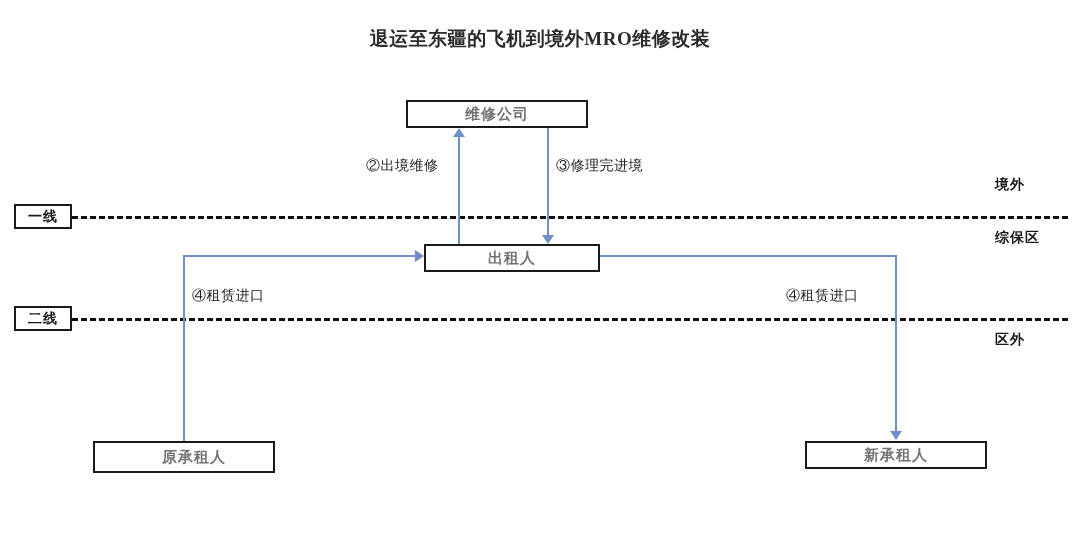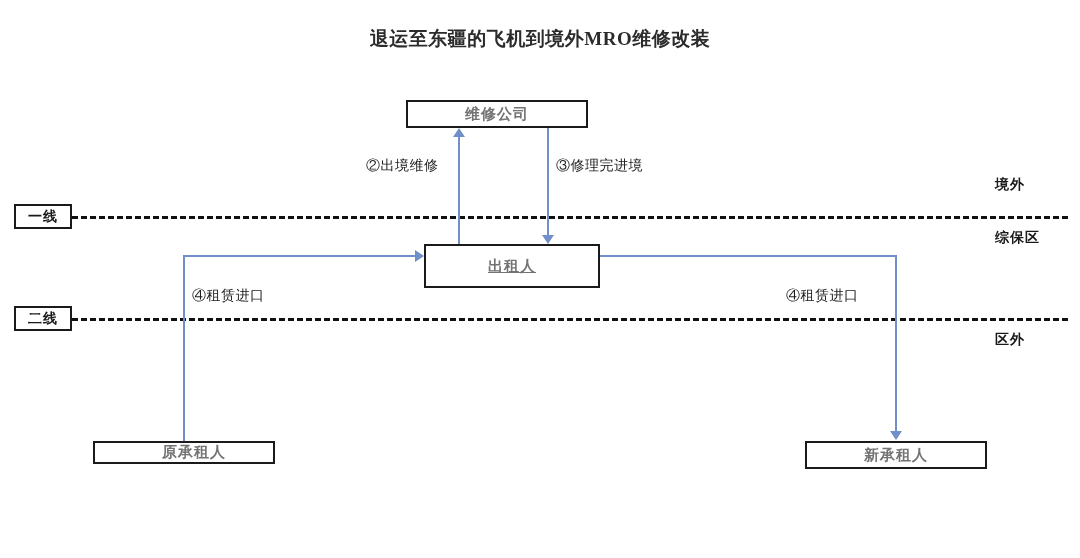--- a/index.html
+++ b/index.html
@@ -44,22 +44,22 @@
     justify-content: center;
     font-family: "Liberation Serif", "DejaVu Serif", serif;
     font-size: 15px;
     font-weight: 700;
     color: #737373;
     letter-spacing: 1px;
     z-index: 6;
     white-space: nowrap;
   }
   #node-maintenance { left: 406px; top: 100px; width: 182px; height: 28px; }
-  #node-lessor      { left: 424px; top: 244px; width: 176px; height: 44px; text-decoration: underline; }
-  #node-old-lessee  { left: 93px;  top: 441px; width: 182px; height: 23px; padding-left: 20px; }
+  #node-lessor      { left: 424px; top: 244px; width: 176px; height: 28px; }
+  #node-old-lessee  { left: 93px;  top: 441px; width: 182px; height: 32px; padding-left: 20px; }
   #node-new-lessee  { left: 805px; top: 441px; width: 182px; height: 28px; }
 
   
   .line-tag {
     position: absolute;
     box-sizing: border-box;
     border: 2px solid #1a1a1a;
     background: #ffffff;
     display: flex;
     align-items: center;

